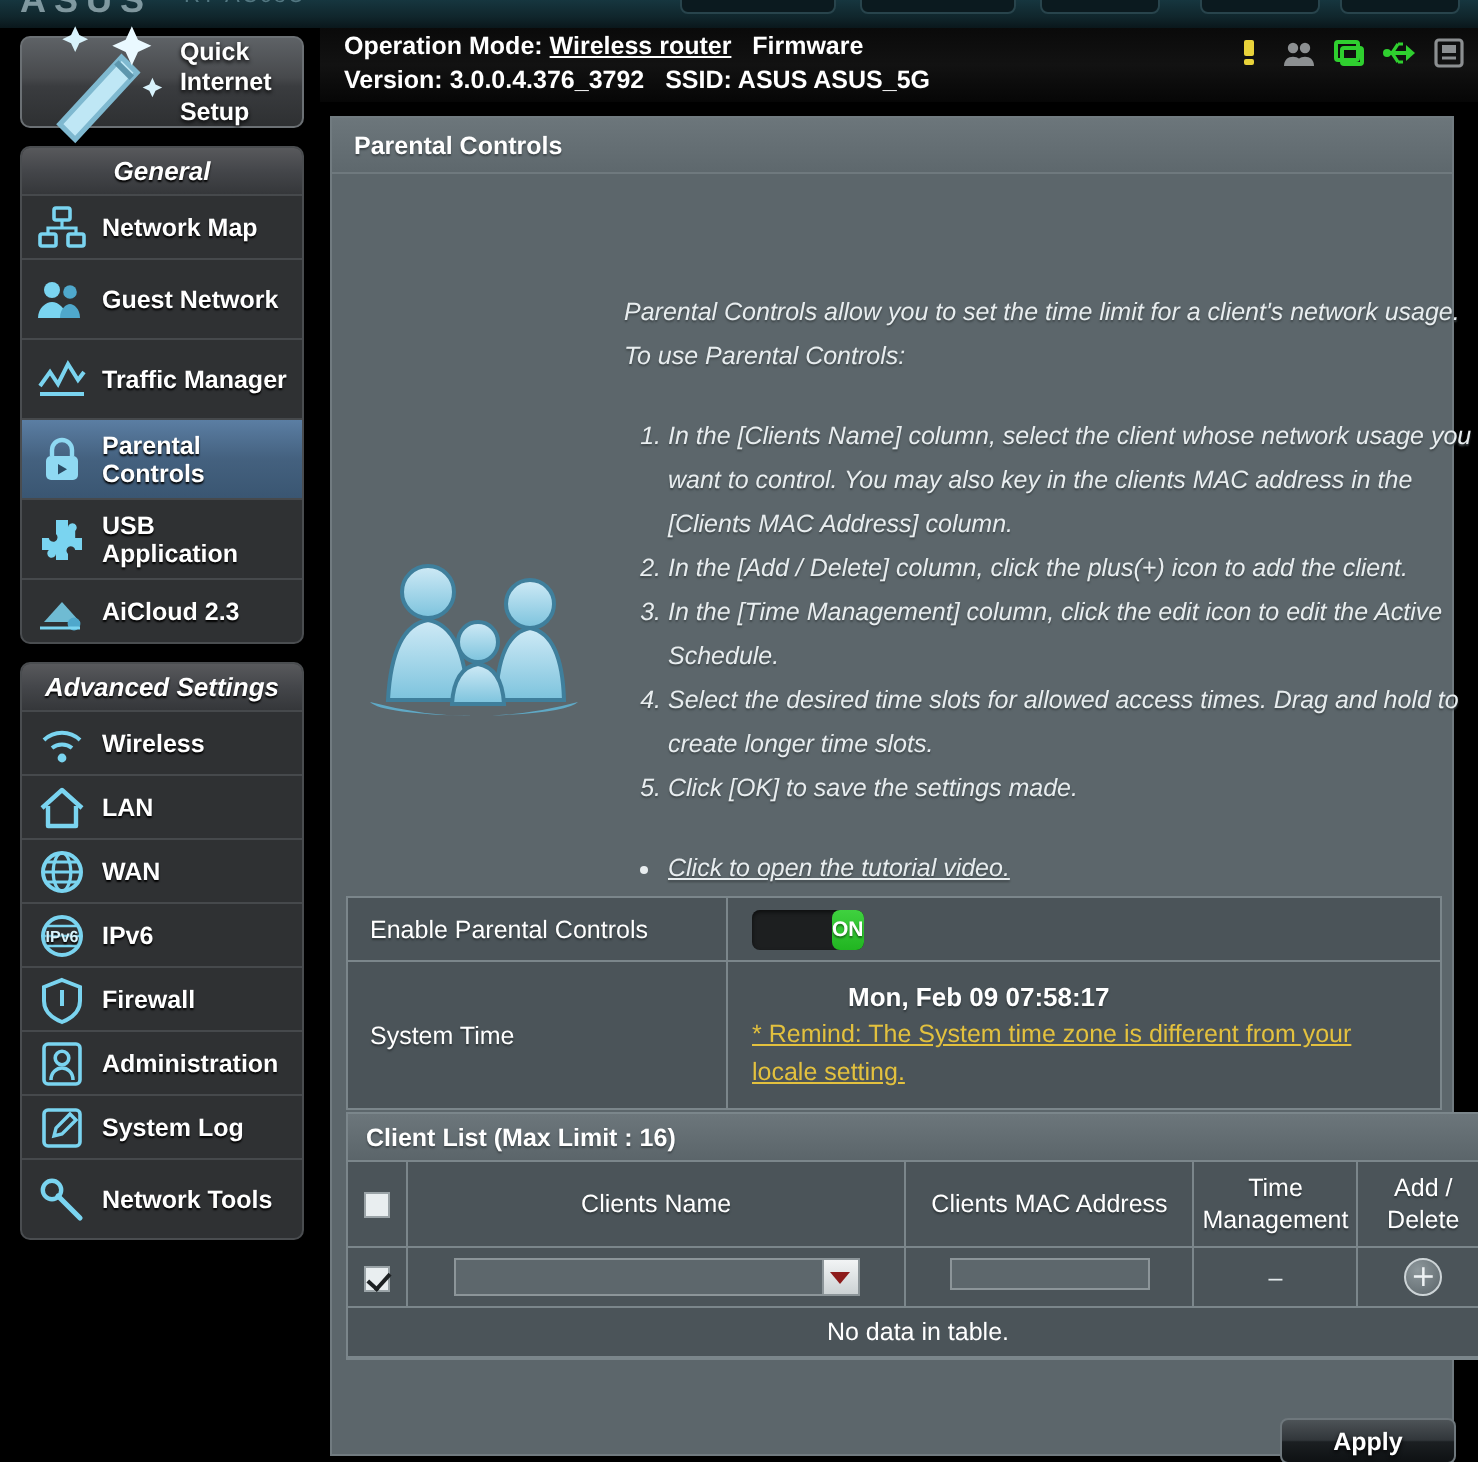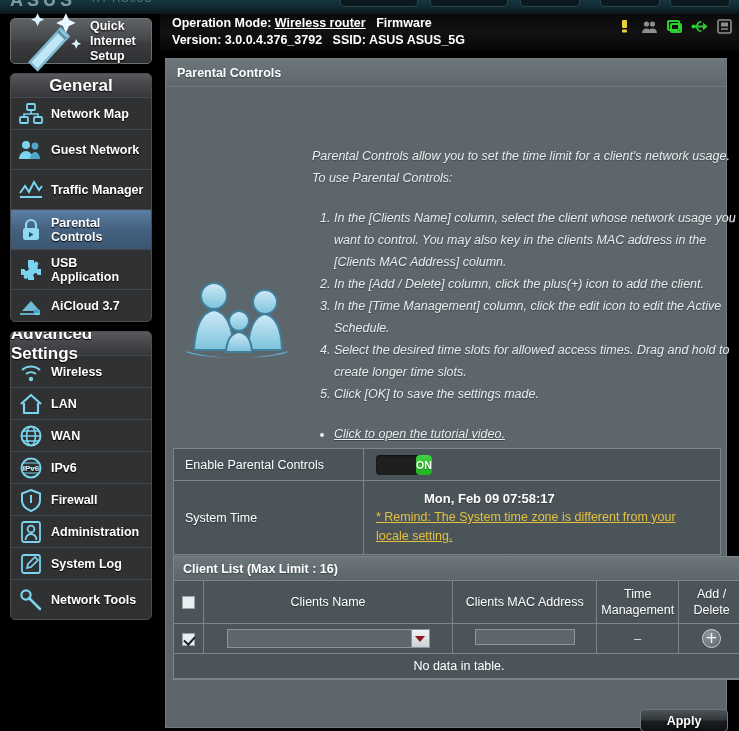--- a/index.html
+++ b/index.html
@@ -56,23 +56,24 @@
   .grp {
     margin: 9px 8px 0 10px;
     background: #2f3133;
     border: 1px solid #4a4d50;
     border-radius: 5px;
     overflow: hidden;
   }
   .grp-head {
     height: 23px;
     background: linear-gradient(180deg, #58595c 0%, #44464a 50%, #35373a 100%);
-    color: #ffffff; font-weight: bold; font-size: 17px;
+    color: #ffffff; font-weight: bold; font-size: 13px;
     display: flex; align-items: center; justify-content: center;
     text-shadow: 0 1px 1px #000;
+    font-style: italic;
   }
   .mi {
     display: flex; align-items: center; gap: 7px;
     padding: 0 4px 0 7px;
     min-height: 32px;
     border-top: 1px solid #46494c;
     color: #ffffff;
     font-weight: bold; font-size: 12.5px; line-height: 14px;
     text-shadow: 0 1px 1px #000;
   }
@@ -369,21 +370,21 @@
         </svg>
         <div class="lbl">USB Application</div>
       </div>
 
       <div class="mi">
         <svg class="ic" viewBox="0 0 26 26">
           <path d="M4 18 L13 8 L22 18 Z" fill="#7ad4f0" opacity=".85"></path>
           <circle cx="19" cy="19" r="3.2" fill="#4fa8cc"></circle>
           <path d="M2 21 h20" stroke="#7ad4f0" stroke-width="1.6"></path>
         </svg>
-        <div class="lbl">AiCloud 3.7</div>
+        <div class="lbl">AiCloud 2.3</div>
       </div>
     </div>
 
     <div class="grp">
       <div class="grp-head">Advanced Settings</div>
 
       <div class="mi">
         <svg class="ic" viewBox="0 0 26 26">
           <path d="M4 11 a13 13 0 0 1 18 0" fill="none" stroke="#7ad4f0" stroke-width="2"></path>
           <path d="M8 15 a8 8 0 0 1 10 0" fill="none" stroke="#7ad4f0" stroke-width="2"></path>

